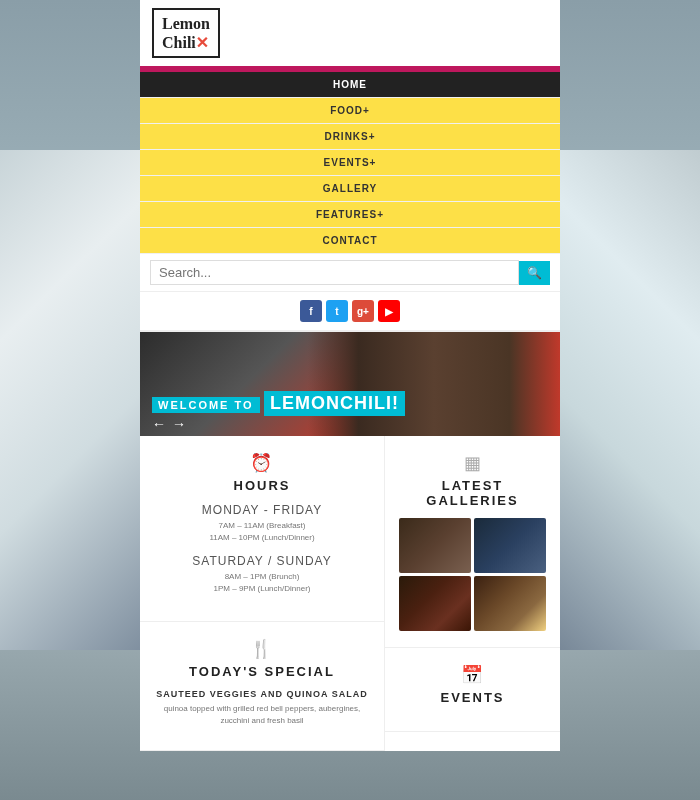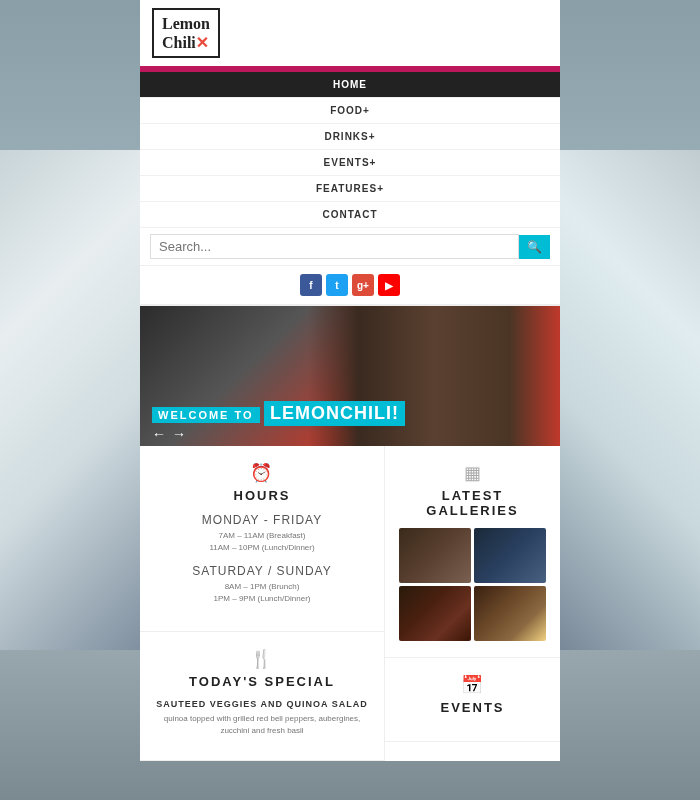--- a/index.html
+++ b/index.html
@@ -64,21 +64,21 @@
       line-height: 1.2;
       color: #222;
       font-family: 'Georgia', serif;
     }
     .logo-box .x-mark {
       color: #e74c3c;
     }
 
     
     nav {
-      background: #ffffff;
+      background: #fde047;
     }
     nav ul {
       list-style: none;
     }
     nav ul li a {
       display: block;
       text-align: center;
       padding: 7px 10px;
       font-size: 10px;
       font-weight: bold;
@@ -133,21 +133,21 @@
       cursor: pointer;
     }
     .si-fb { background: #3b5998; }
     .si-tw { background: #1da1f2; }
     .si-gp { background: #dd4b39; }
     .si-yt { background: #ff0000; }
 
     
     .hero-banner {
       width: 100%;
-      height: 140px;
+      height: 104px;
       background: linear-gradient(135deg, #2c2c2c 0%, #555 30%, #c0392b 60%, #e74c3c 80%, #ff6b6b 100%);
       position: relative;
       overflow: hidden;
       display: flex;
       align-items: center;
     }
     .hero-text {
       position: absolute;
       left: 12px;
       bottom: 20px;
@@ -306,20 +306,23 @@
           <a href="#">HOME</a>
         </li>
       <li>
           <a href="#">FOOD+</a>
         </li>
       <li>
           <a href="#">DRINKS+</a>
         </li>
       <li>
           <a href="#">EVENTS+</a>
+        </li>
+      <li>
+          <a href="#">GALLERY</a>
         </li>
       <li>
           <a href="#">FEATURES+</a>
         </li>
       <li>
           <a href="#">CONTACT</a>
         </li>
     </ul>
   </nav>
 

